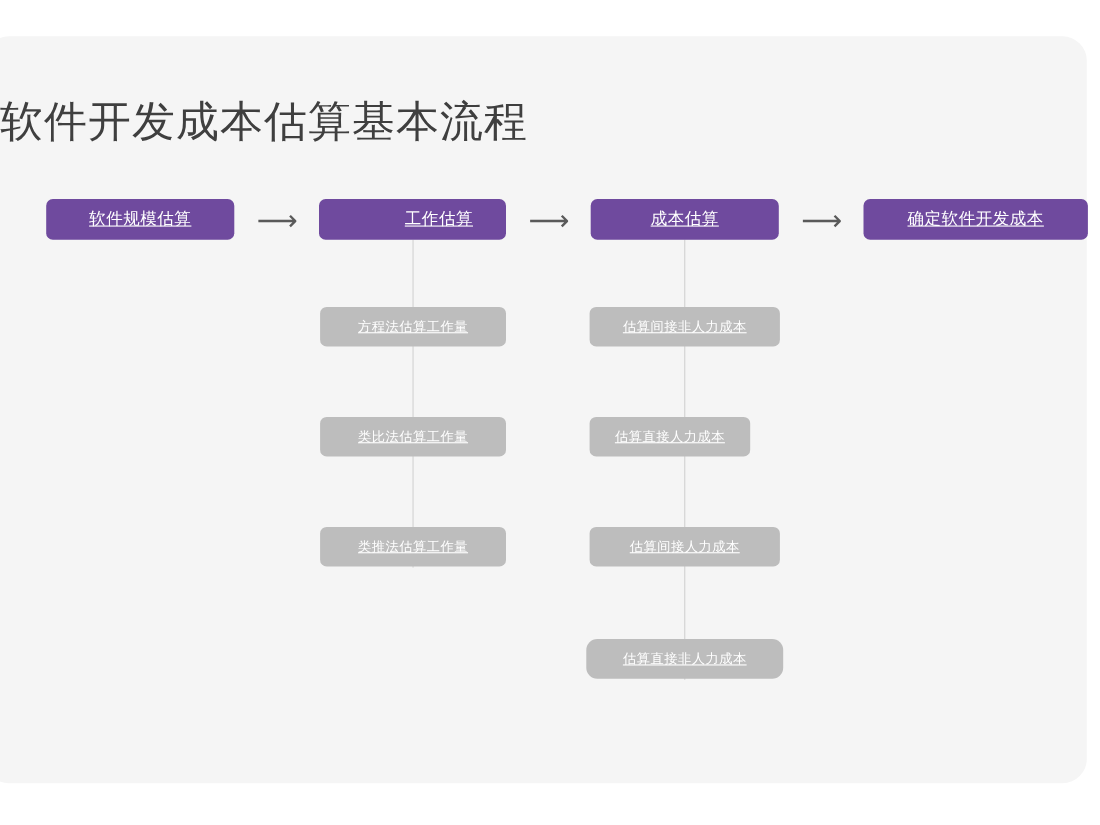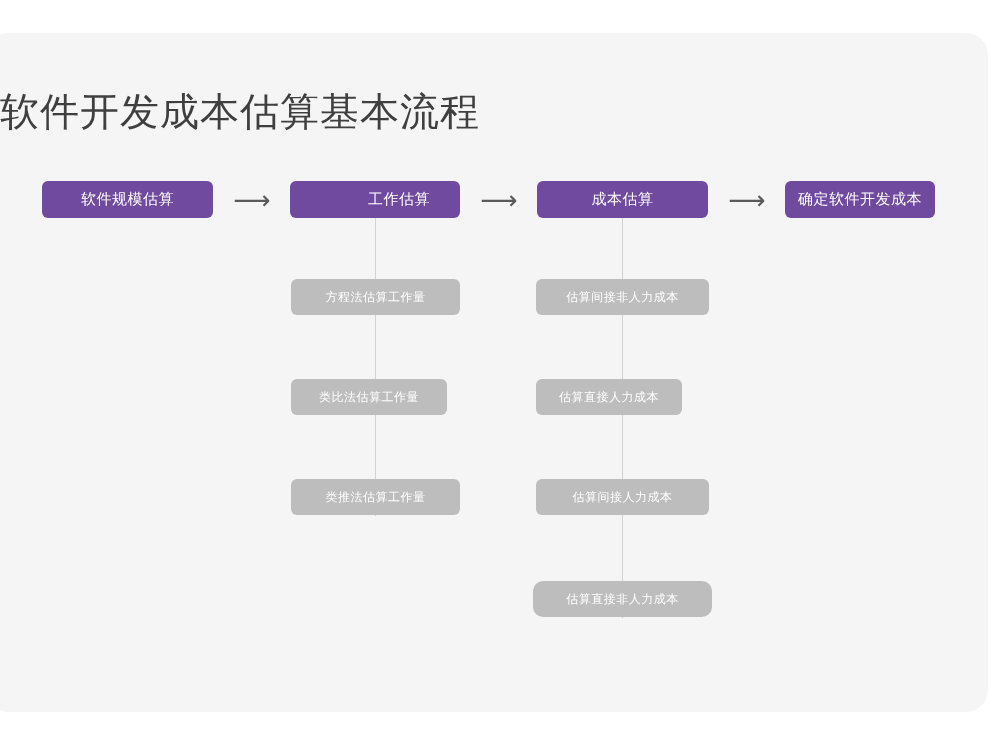--- a/index.html
+++ b/index.html
@@ -42,39 +42,40 @@
   
   .node {
     position: absolute;
     display: flex;
     align-items: center;
     justify-content: center;
     box-sizing: border-box;
     border-radius: 6px;
     color: #ffffff;
     white-space: nowrap;
+    text-decoration: underline;
   }
   .node.primary {
     background: #6f4a9e;
     font-size: 15px;
     height: 37px;
     letter-spacing: 0.5px;
   }
   .node.sub {
     background: #bdbdbd;
     font-size: 12px;
     height: 36px;
     letter-spacing: 0.5px;
   }
 
   
   #n-scale   { left: 42px;  top: 181px; width: 171px; }
   #n-effort  { left: 290px; top: 181px; width: 170px; padding-left: 48px; }
   #n-cost    { left: 537px; top: 181px; width: 171px; }
-  #n-final   { left: 785px; top: 181px; width: 150px; }
+  #n-final   { left: 785px; top: 181px; width: 204px; }
 
   
   .arrow {
     position: absolute;
     top: 183px;
     width: 60px;
     height: 34px;
     color: #5a5a5a;
     font-size: 26px;
     line-height: 34px;
@@ -88,21 +89,21 @@
   .connector {
     position: absolute;
     width: 1px;
     background: #d2d2d2;
   }
   #c-left  { left: 375px; top: 218px; height: 298px; }
   #c-right { left: 622px; top: 218px; height: 400px; }
 
   
   #b-l1 { left: 291px; top: 279px; width: 169px; }
-  #b-l2 { left: 291px; top: 379px; width: 156px; }
+  #b-l2 { left: 291px; top: 379px; width: 169px; }
   #b-l3 { left: 291px; top: 479px; width: 169px; }
 
   
   #b-r1 { left: 536px; top: 279px; width: 173px; }
   #b-r2 { left: 536px; top: 379px; width: 146px; }
   #b-r3 { left: 536px; top: 479px; width: 173px; }
   #b-r4 { left: 533px; top: 581px; width: 179px; border-radius: 10px; }
 </style>
 </head>
 <body>

